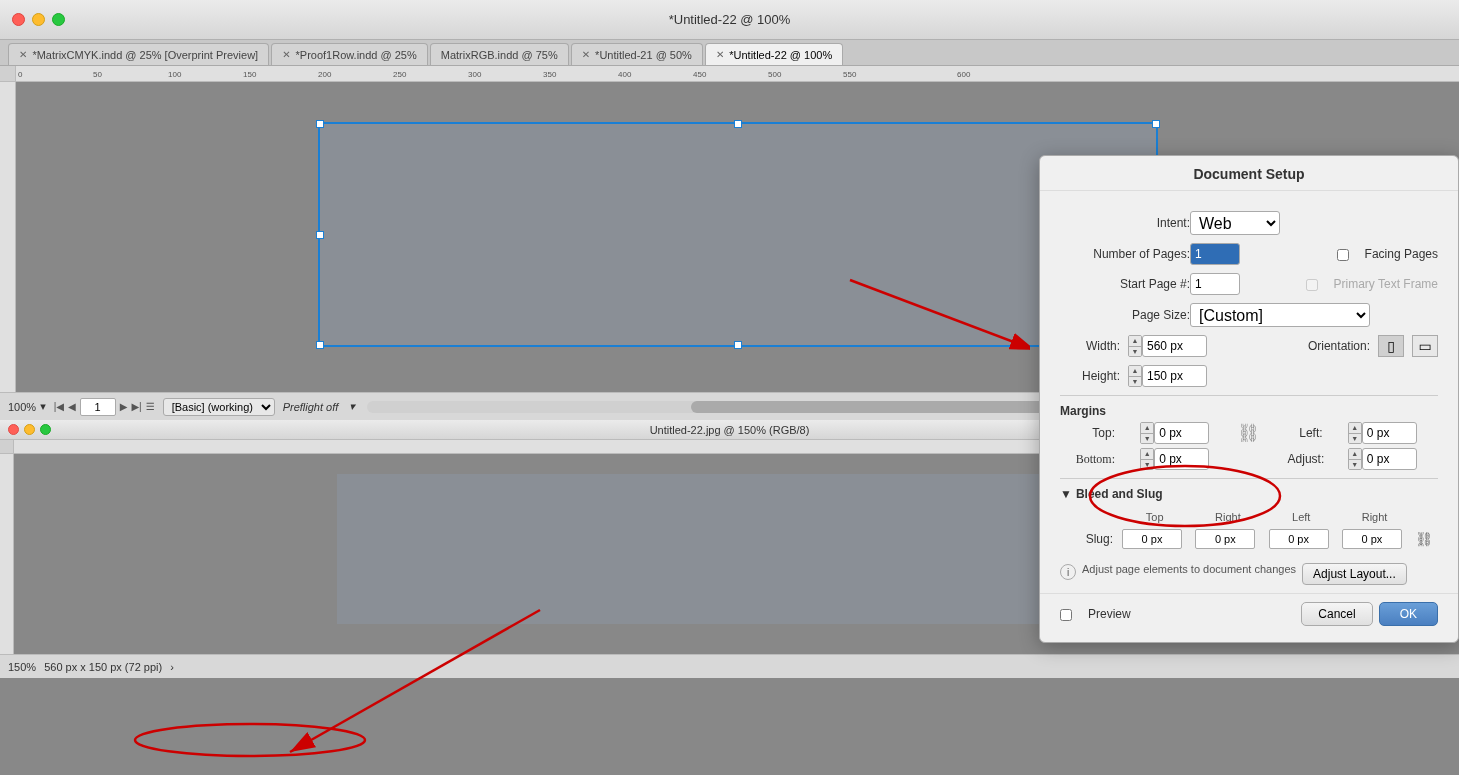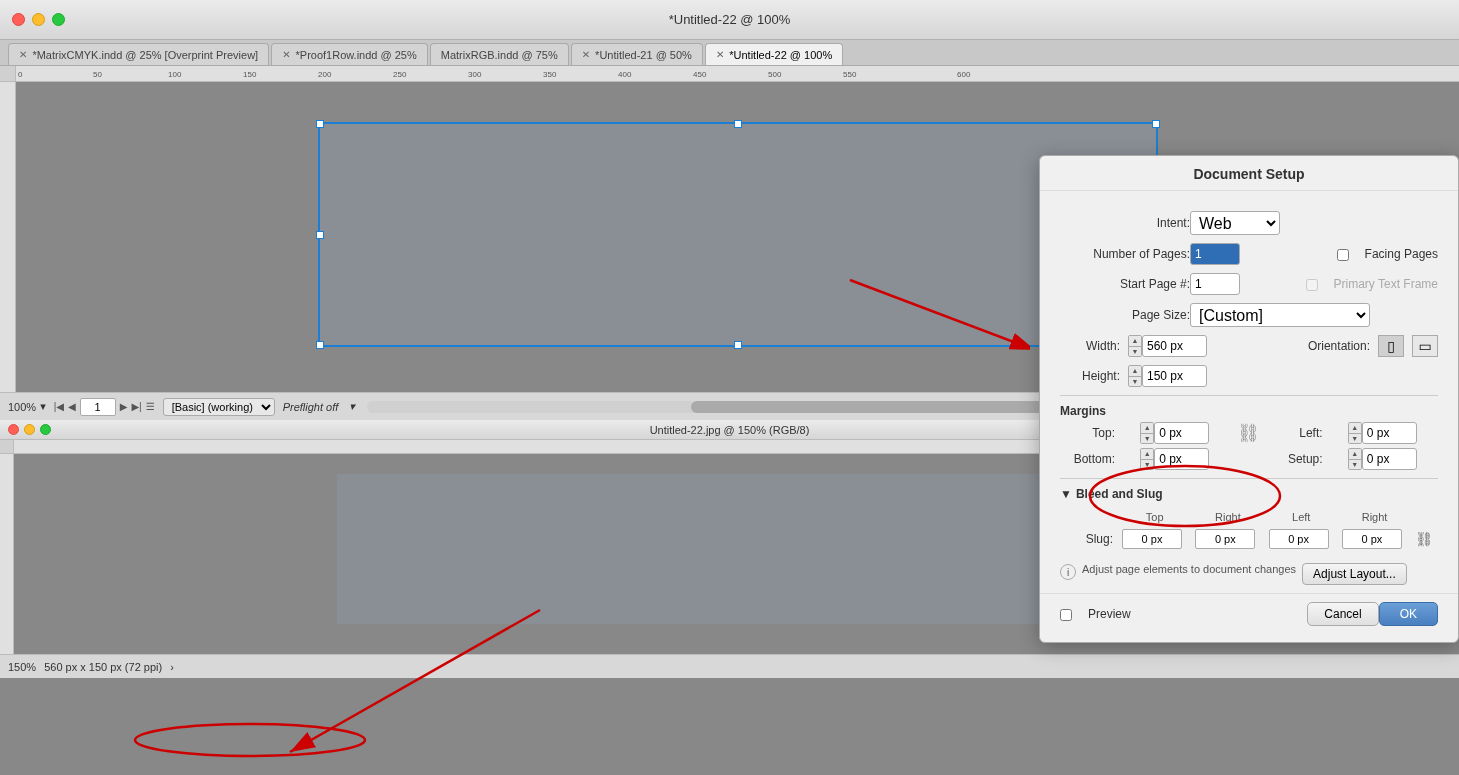--- a/index.html
+++ b/index.html
@@ -381,21 +381,21 @@
     }
     .panel-footer {
       display: flex;
       align-items: center;
       justify-content: space-between;
       padding: 8px 20px 0 20px;
       border-top: 1px solid #ddd;
       margin-top: 8px;
     }
     .footer-right {
-      display: flex; gap: 0;
+      display: flex; gap: 6px;
     }
     .btn-cancel {
       background: linear-gradient(to bottom, #f5f5f5, #e0e0e0);
       border: 1px solid #aaa;
       border-radius: 5px;
       padding: 4px 16px;
       font-size: 12px;
       cursor: pointer;
     }
     .btn-ok {
@@ -662,30 +662,30 @@
       </div>
       <span class="form-label" style="width:35px; text-align:right;">Left:</span>
       <div class="spinner-input-group">
         <div class="spinner">
           <button class="spinner-up">▲</button>
           <button class="spinner-down">▼</button>
         </div>
         <input class="form-input" style="width: 55px;" value="0 px">
       </div>
 
-      <span class="form-label" style="width:55px; text-align:right;">Bottom:</span>
+      <span class="form-label" style="width:55px; text-align:right;font-family:Liberation Serif, serif;">Bottom:</span>
       <div class="spinner-input-group">
         <div class="spinner">
           <button class="spinner-up">▲</button>
           <button class="spinner-down">▼</button>
         </div>
         <input class="form-input" style="width: 55px;" value="0 px">
       </div>
       <div style="width:28px;"></div>
-      <span class="form-label" style="width:35px; text-align:right;">Setup:</span>
+      <span class="form-label" style="width:35px; text-align:right;">Adjust:</span>
       <div class="spinner-input-group">
         <div class="spinner">
           <button class="spinner-up">▲</button>
           <button class="spinner-down">▼</button>
         </div>
         <input class="form-input" style="width: 55px;" value="0 px">
       </div>
     </div>
 
     <hr class="section-divider">

